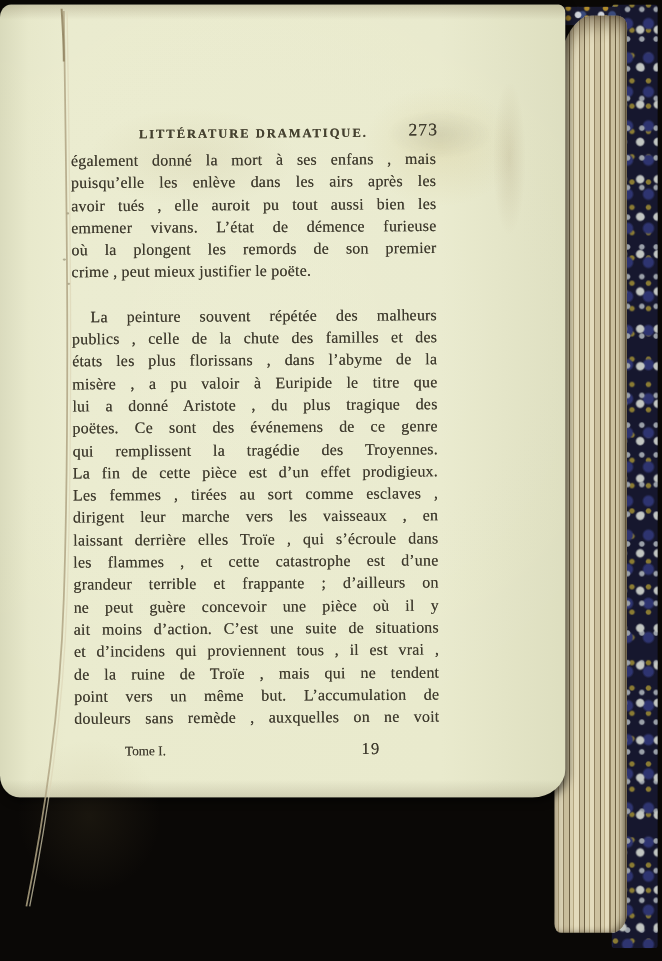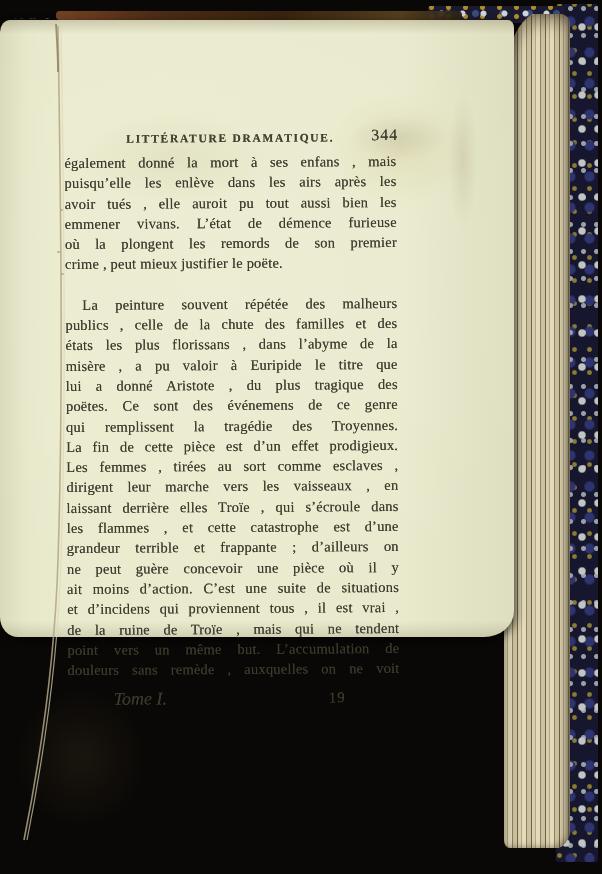--- a/index.html
+++ b/index.html
@@ -64,21 +64,21 @@
     box-shadow:inset 0 10px 14px rgba(70,55,35,.45), inset -4px 0 6px rgba(40,30,18,.5);
   }
   
   .top-edge-strip{
     position:absolute;left:56px;top:11px;width:406px;height:9px;
     background:linear-gradient(90deg,#7a4526,#4f2e16 25%,#3a2410 55%,#57411f 85%,#2c2218);
     border-radius:4px;opacity:.95;filter:blur(.4px);
   }
   
   .page{
-    position:absolute;left:0;top:20px;width:514px;height:617px;
+    position:absolute;left:0;top:4px;width:514px;height:721px;
     background:
       radial-gradient(120% 90% at 45% 42%,rgba(255,255,252,.10),rgba(255,255,255,0) 62%),
       linear-gradient(180deg,rgba(95,75,45,.22),rgba(0,0,0,0) 14px),
       linear-gradient(0deg,rgba(80,65,40,.16),rgba(0,0,0,0) 16px),
       linear-gradient(90deg,#d9dabb 0,#e7e8ca 26px,#eaebce 60px,#e9eacd 78%,#dedfc0 99%);
     background-color:var(--paper,#e8e9cb);
     border-radius:10px 6px 30px 18px / 12px 8px 26px 20px;
     box-shadow:2px 3px 8px rgba(0,0,0,.6);
   }
   .stain{position:absolute;border-radius:50%;pointer-events:none;}
@@ -118,21 +118,21 @@
     text-align:justify;text-align-last:justify;
     overflow:hidden;white-space:normal;
   }
   .line.rag{text-align-last:left;}
   .para.indent .line:first-child{text-indent:17px;}
   .footer-row{
     margin-top:9px;height:20px;line-height:20px;
     display:flex;justify-content:space-between;
     padding:0 54px 0 46px;
   }
-  .tome{font-style:italic;font-size:18px;}
+  .tome{font-size:12px;}
   .sig-number{font-size:15px;letter-spacing:1px;}
 </style>
 </head>
 <body>
 
 <div class="photo">
 
   <div class="marble-strip"></div>
   <div class="marble-top"></div>
   <div class="fore-edge"></div>
@@ -151,21 +151,21 @@
 
     <svg class="creases" width="514" height="830" viewBox="0 0 514 830">
       <path d="M58,6 C60,140 64,360 58,540 C54,670 32,780 24,820" fill="none" stroke="#b0a584" stroke-width="1.6" opacity="0.85"></path>
       <path d="M61,6 C63,140 67,360 61,540 C57,670 35,780 27,820" fill="none" stroke="#ddd6b6" stroke-width="1.2" opacity="0.7"></path>
       <path d="M56,4 C57,20 58,36 58,52" fill="none" stroke="#8a7a58" stroke-width="1.8" opacity="0.8"></path>
     </svg>
 
     <div class="text-block">
       <div class="header-row">
         <span class="running-title">LITTÉRATURE DRAMATIQUE.</span>
-        <span class="page-number">344</span>
+        <span class="page-number">273</span>
       </div>
 
       <div id="body-text">
           <div class="para para1">
             <div class="line">également donné la mort à ses enfans , mais</div>
             <div class="line">puisqu’elle les enlève dans les airs après les</div>
             <div class="line">avoir tués , elle auroit pu tout aussi bien les</div>
             <div class="line">emmener vivans. L’état de démence furieuse</div>
             <div class="line">où la plongent les remords de son premier</div>
             <div class="line rag">crime , peut mieux justifier le poëte.</div>

